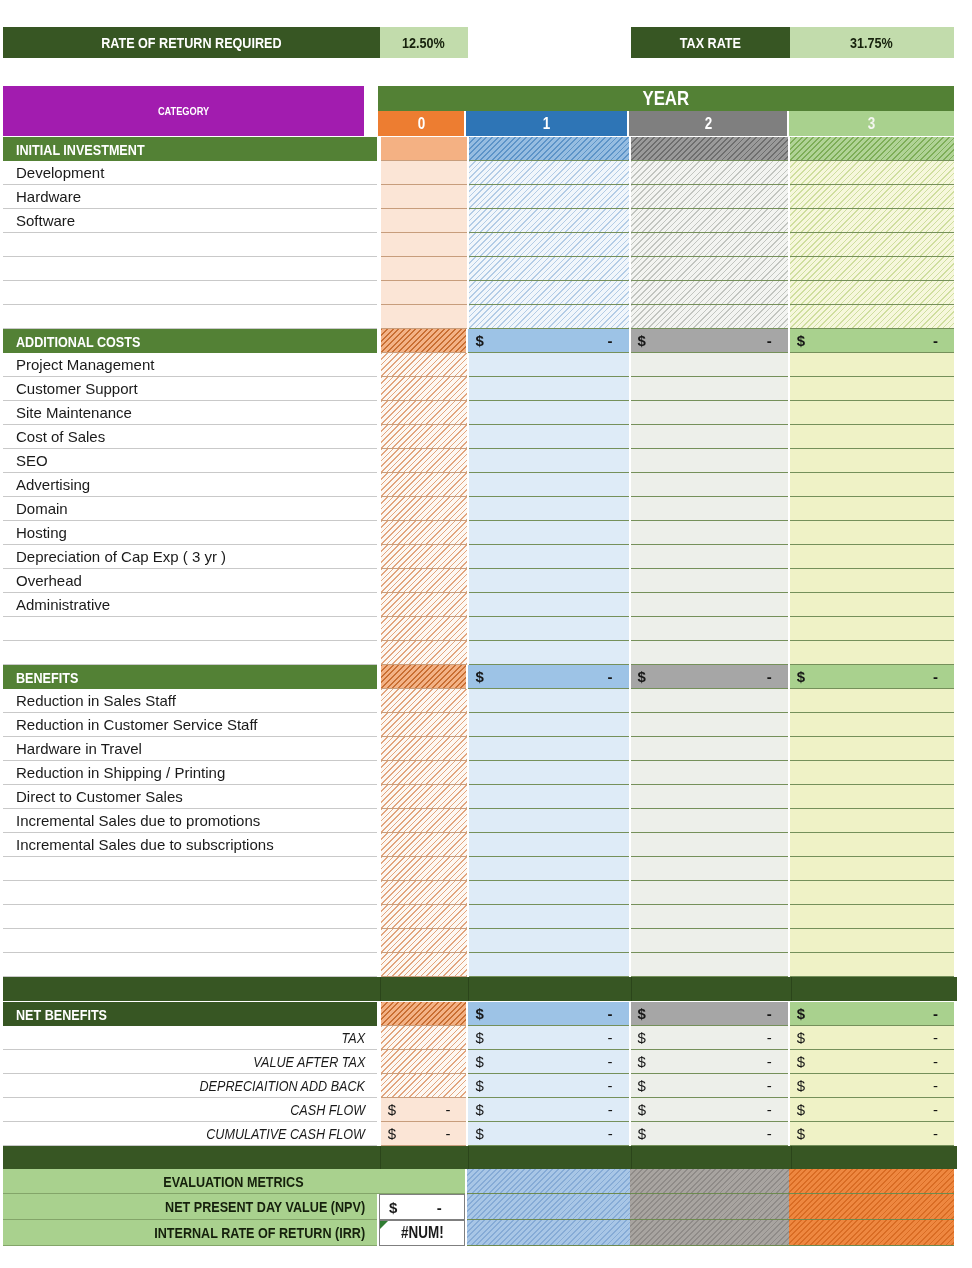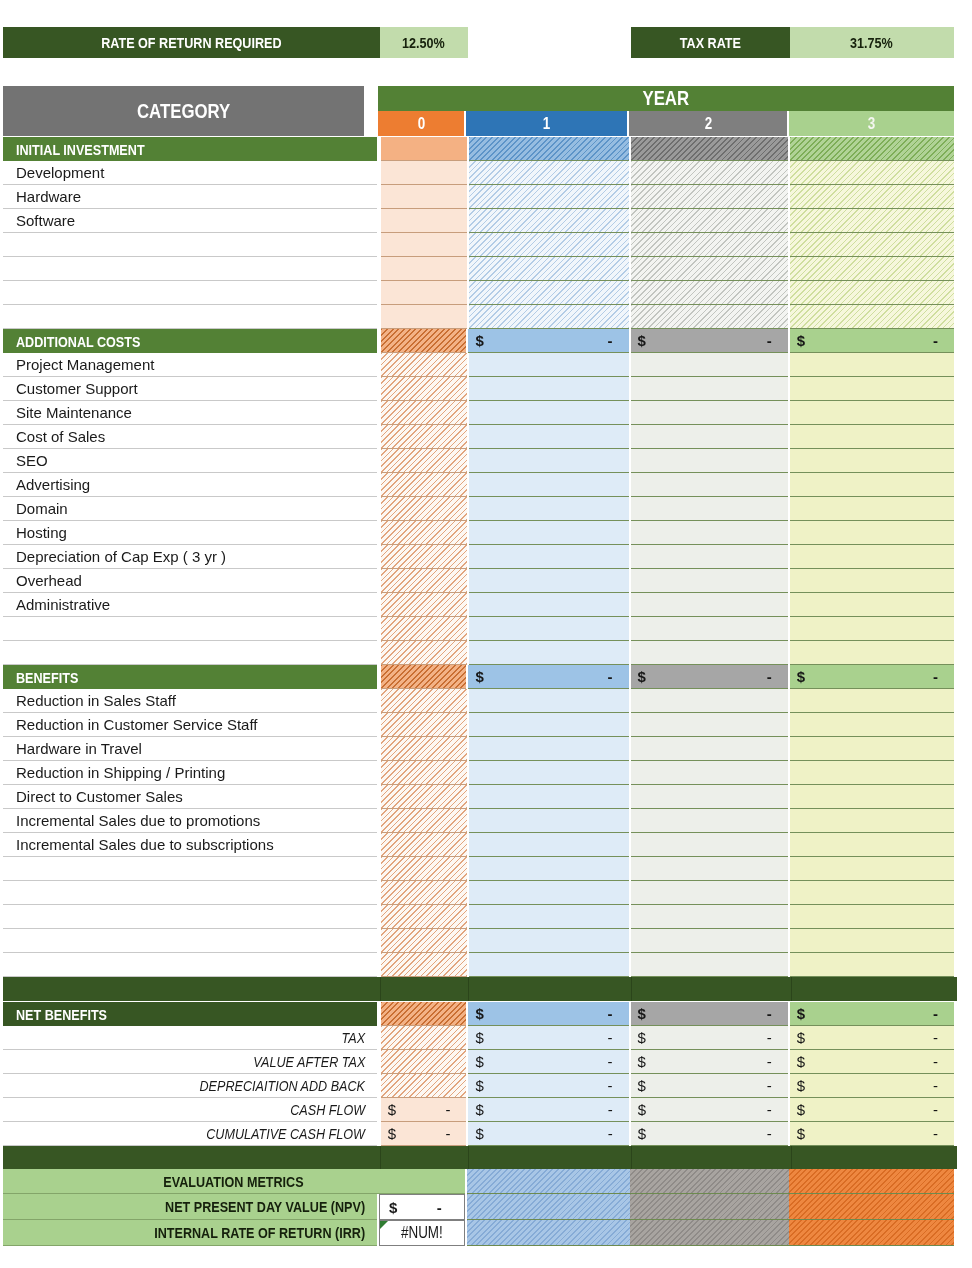--- a/index.html
+++ b/index.html
@@ -20,23 +20,23 @@
   
   .params { display:flex; height:31px; margin-bottom:28px; }
   .pbox { display:flex; align-items:center; justify-content:center; font-weight:bold; font-size:15px; }
   .pdark  { background:#375623; color:#fff; }
   .plight { background:#C2DCAC; color:#17220d; }
   .pw-lbl{width:378px;} .pw-val{width:88px;} .pw-gap{width:164px;}
   .pw-tax{width:159px;text-align:right;} .pw-taxval{width:165px;}
 
   
   .thead { display:flex; height:50px; margin-bottom:1px; }
-  .cat { width:376px; margin-right:14px; background:#737373; color:#fff;
+  .cat { width:376px; margin-right:14px; background:#a21caf; color:#fff;
          display:flex; align-items:center; justify-content:center;
-         font-weight:bold; font-size:20px; }
+         font-weight:bold; font-size:11px; }
   .ycol { width:576px; }
   .yband { height:25px; background:#538135; color:#fff; display:flex;
            align-items:center; justify-content:center; font-weight:bold; font-size:20px; }
   .ynums { display:flex; height:25px; }
   .ynum { display:flex; align-items:center; justify-content:center;
           color:#fff; font-weight:bold; font-size:16px; }
   .yn0{width:86px;  background:#ED7D31; margin-right:2px;}
   .yn1{width:161px; background:#2E75B6; margin-right:2px;}
   .yn2{width:158px; background:#7F7F7F; margin-right:2px;}
   .yn3{width:165px; background:#A9D18E; color:#f4f6f0;}
@@ -101,21 +101,21 @@
               font-weight:bold; font-size:15px; color:#15200c; }
   .eval-title { justify-content:center; padding-right:0; }
   .wm { width:464px; margin-right:2px; }
   .wl376 { width:376px; margin-right:2px; }
   .ev1{width:164px;} .ev2{width:160px;} .ev3{width:166px;}
   .evb { border-bottom:1px solid #6d8a4f; }
   .wcell { background:#fff; border:1px solid #7f7f7f; }
   .npv { display:flex; align-items:center; justify-content:space-between;
          padding:0 22px 0 9px; font-weight:bold; font-size:15px; }
   .irr { display:flex; align-items:center; justify-content:center;
-         font-weight:normal; font-size:16px; position:relative; }
+         font-weight:bold; font-size:16px; position:relative; }
   .tri { position:absolute; left:0; top:0; width:0; height:0;
          border-top:8px solid #2f7c32; border-right:8px solid transparent; }
 </style>
 </head>
 <body>
 
 <div class="sheet">
 
   <div class="params">
     <div class="pbox pdark pw-lbl">

